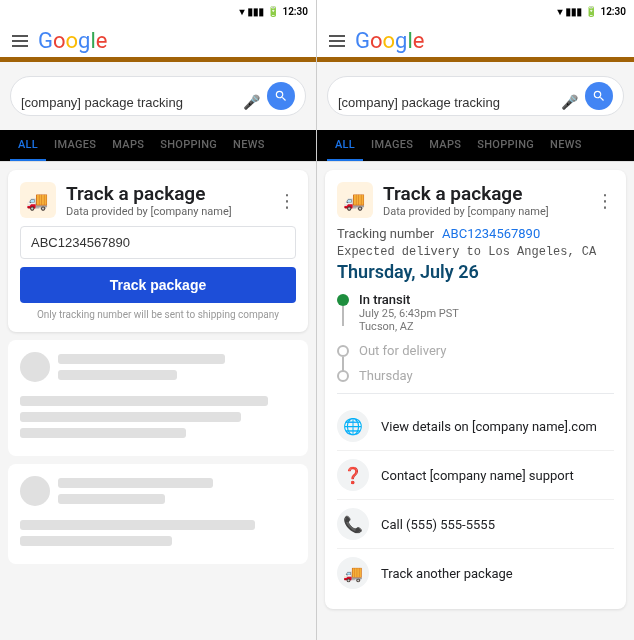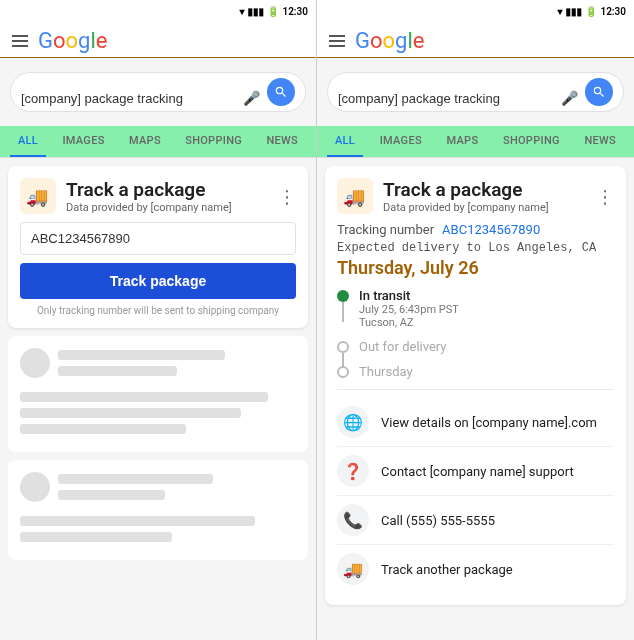--- a/index.html
+++ b/index.html
@@ -36,21 +36,21 @@
       align-items: center;
       gap: 3px;
       font-size: 10px;
     }
     .header {
       background: #fff;
       padding: 6px 12px 4px 12px;
       display: flex;
       align-items: center;
       gap: 10px;
-      border-bottom: 1px solid #a16207;
+      border-bottom: 5px solid #a16207;
     }
     .hamburger-icon {
       display: flex;
       flex-direction: column;
       gap: 3px;
       cursor: pointer;
       flex-shrink: 0;
     }
     .hamburger-icon span {
       display: block;
@@ -100,25 +100,24 @@
       width: 28px;
       height: 28px;
       display: flex;
       align-items: center;
       justify-content: center;
       cursor: pointer;
       color: white;
       font-size: 14px;
     }
     .tabs {
-      background: #86efac;
+      background: #000000;
       display: flex;
       border-bottom: 1px solid #e0e0e0;
       padding: 0 10px;
-      justify-content: space-between;
     }
     .tab {
       padding: 8px 8px;
       font-size: 11px;
       color: #666;
       cursor: pointer;
       border-bottom: 2px solid transparent;
       font-weight: 500;
       text-transform: uppercase;
       letter-spacing: 0.3px;
@@ -225,21 +224,21 @@
     }
     .delivery-label {
       font-size: 12px;
       color: #555;
       margin-bottom: 2px;
       font-family: Liberation Mono, monospace;
     }
     .delivery-date {
       font-size: 18px;
       font-weight: 600;
-      color: #a16207;
+      color: #0c4a6e;
       margin-bottom: 10px;
     }
     .timeline {
       margin: 8px 0;
     }
     .timeline-item {
       display: flex;
       align-items: flex-start;
       margin-bottom: 10px;
       position: relative;

